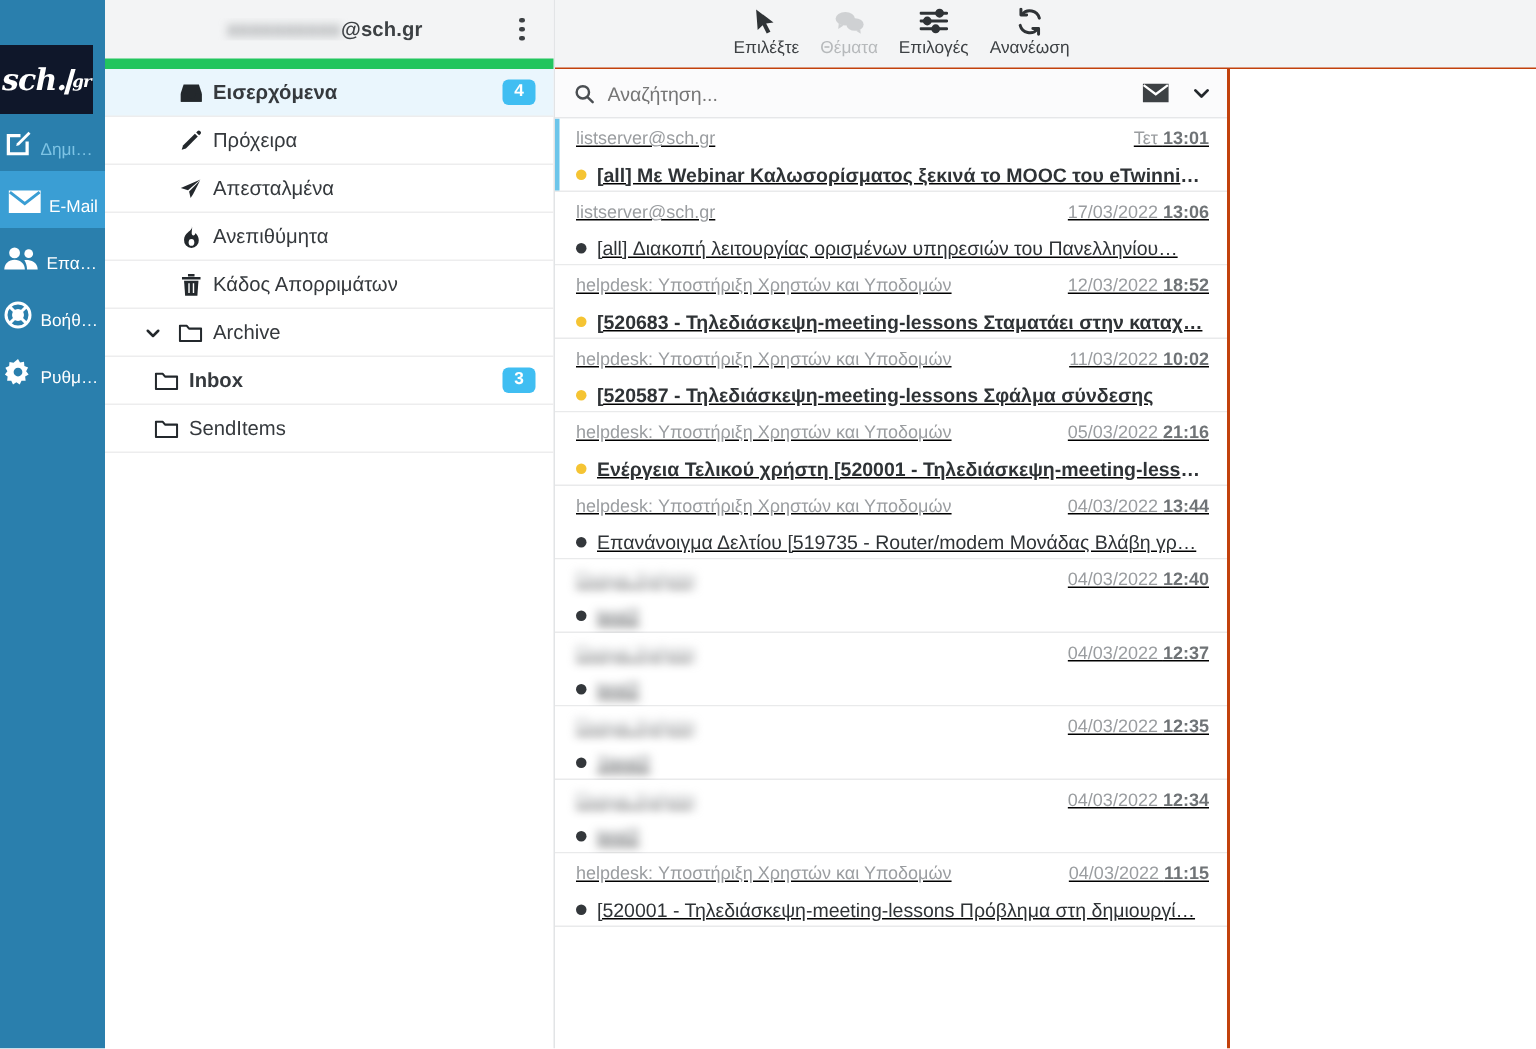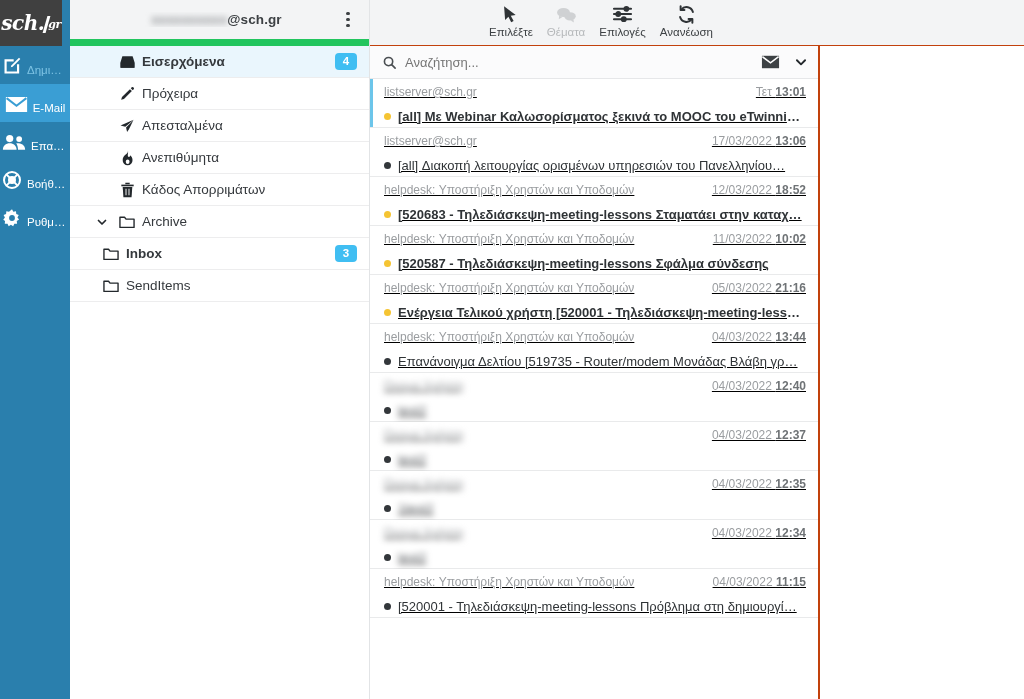--- a/index.html
+++ b/index.html
@@ -13,23 +13,24 @@
 
   
   #rail {
     width: 70px; height: 699px;
     background: #2a7fad;
     display: flex; flex-direction: column;
     flex: 0 0 70px;
   }
   .rail-logo {
     height: 46px; width: 62px;
-    background: #404040;
+    background: #0f172a;
     display: flex; align-items: center; justify-content: center;
     position: relative;
+    margin-top: 30px;
   }
   .logo-text {
     color: #ffffff;
     font-family: "DejaVu Serif", serif;
     font-style: italic;
     font-weight: 700;
     font-size: 20px;
     letter-spacing: -0.5px;
     line-height: 1;
     position: relative;

